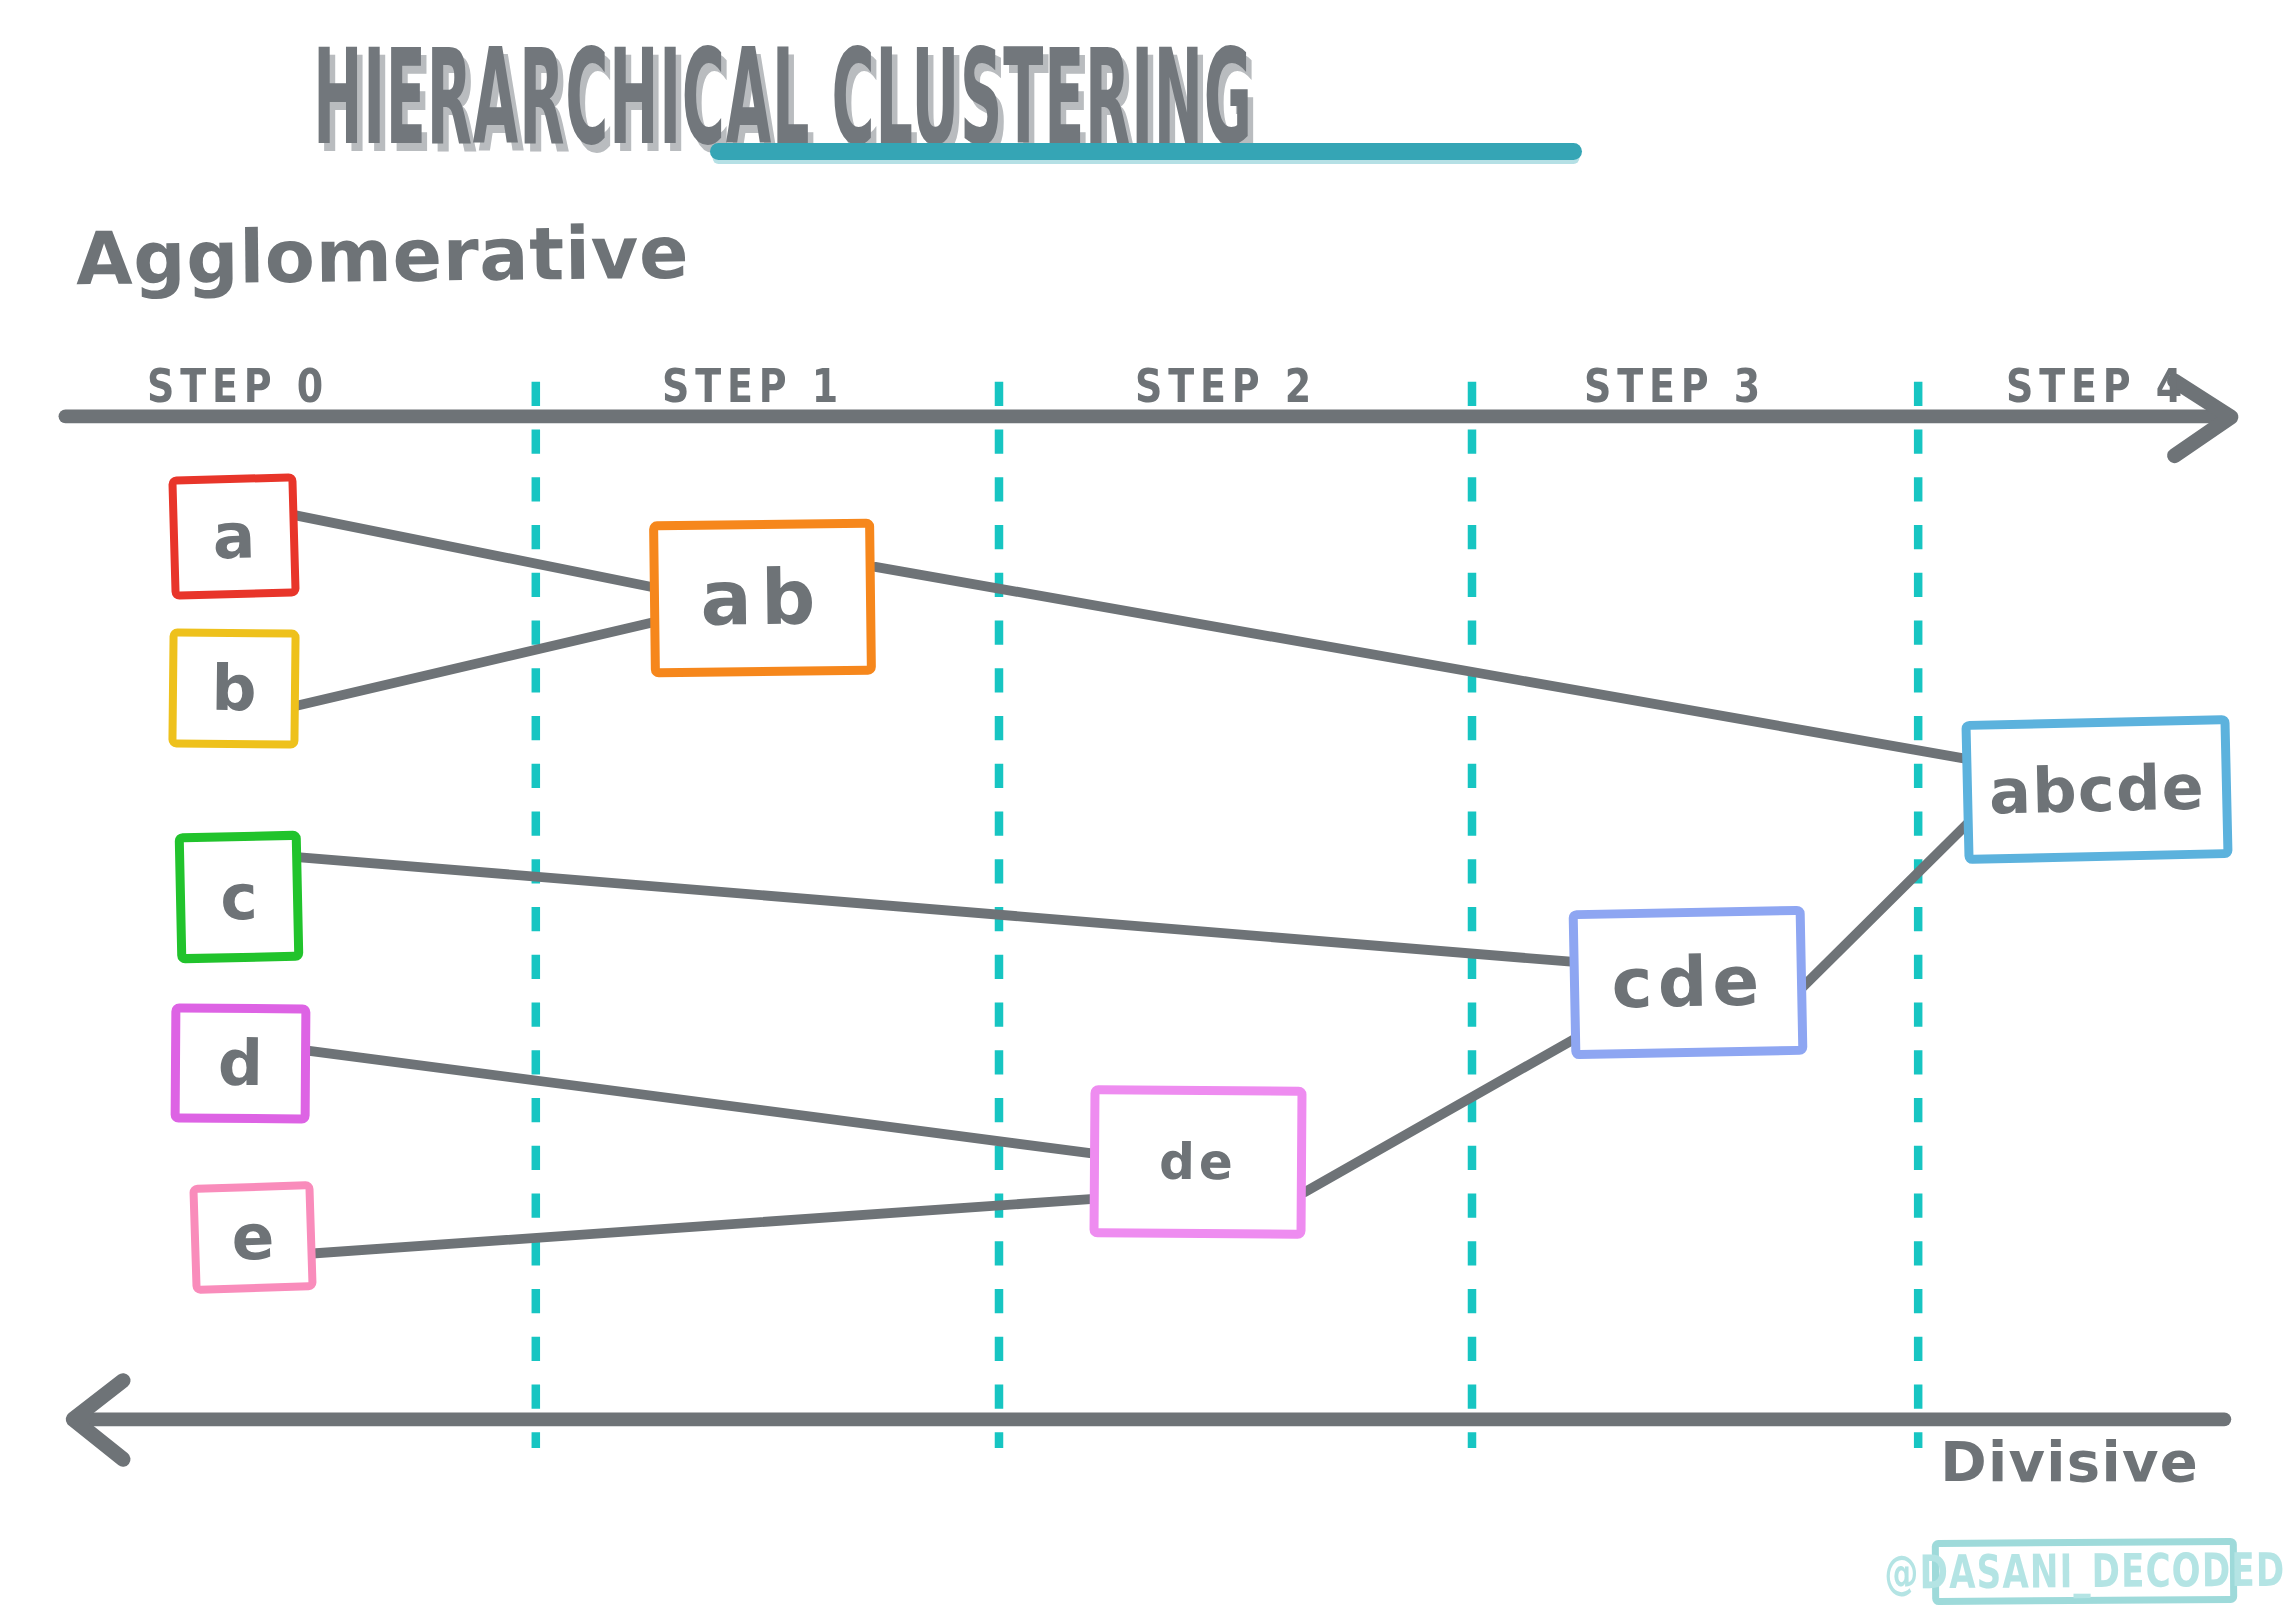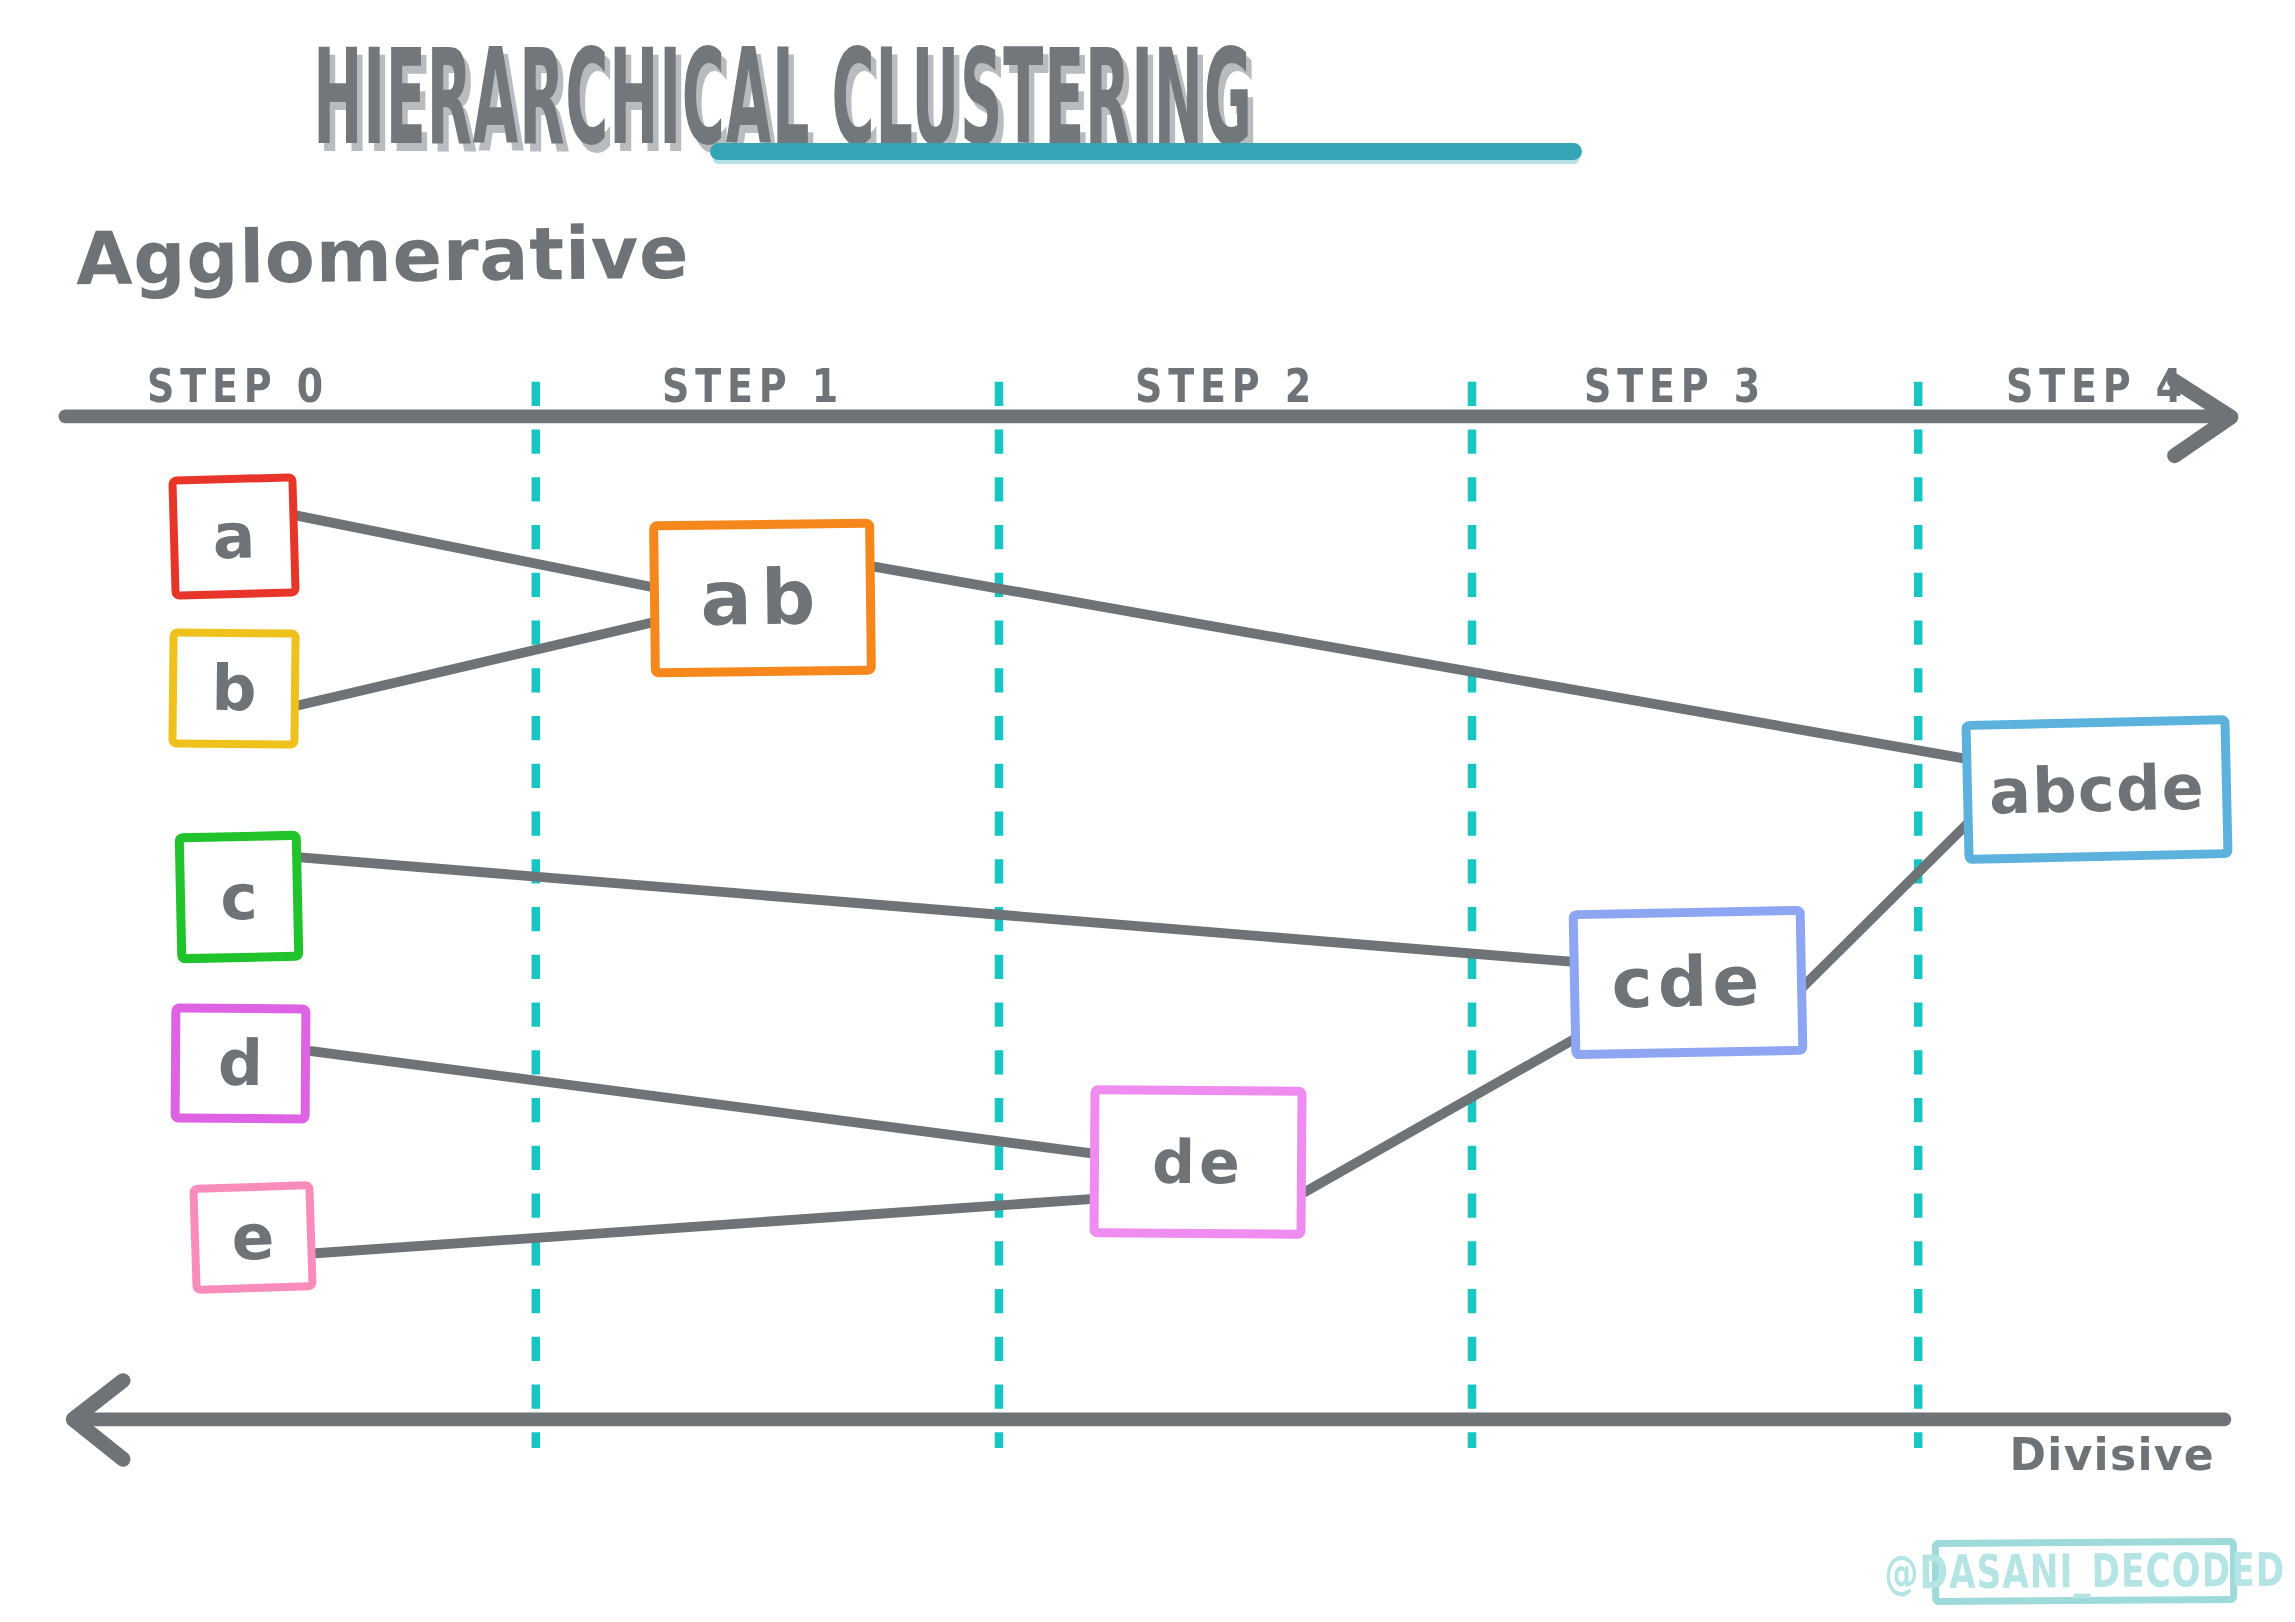--- a/index.html
+++ b/index.html
@@ -21,21 +21,21 @@
     position:absolute;left:710px;top:143px;width:872px;height:17px;border-radius:9.2px;
     background:#35a5b5;box-shadow:0 6.5px 0 -2.6px #b5e0e5;z-index:2;
   }
 
   
   .agglomerative{
     position:absolute;left:76px;top:213px;font-size:73px;font-weight:bold;color:#6e7377;
     transform:rotate(-0.6deg);z-index:2;letter-spacing:0.7px;
   }
   .divisive{
-    position:absolute;right:80px;top:1429px;font-size:44px;font-weight:bold;color:#6e7377;
+    position:absolute;right:96px;top:1429px;font-size:56px;font-weight:bold;color:#6e7377;
     z-index:2;letter-spacing:1.3px;
   }
 
   
   .step-label{
     position:absolute;top:359px;width:340px;margin-left:-170px;text-align:center;
     font-size:38px;font-weight:bold;color:#6e7377;letter-spacing:5.9px;
     transform:scaleY(1.22);transform-origin:center top;z-index:2;white-space:nowrap;
   }
   .sl0{left:238px;}  .sl1{left:753px;} .sl2{left:1226px;} .sl3{left:1675px;} .sl4{left:2097px;}
@@ -51,21 +51,21 @@
   .node-c    {left:176px; top:832px; width:126px;height:130px;border:9.2px solid #21c32c;transform:rotate(-1.2deg);}
   .node-d    {left:171px; top:1004px; width:139px;height:119px;border:9.2px solid #dd63e4;transform:rotate(0.4deg);}
   .node-e    {left:191px; top:1183px; width:124px;height:109px;border:8.5px solid #f98cbb;transform:rotate(-1.8deg);}
   .node-ab   {left:650px; top:520px;  width:225px;height:156px;border:9.8px solid #f6871c;transform:rotate(-0.7deg);}
   .node-de   {left:1090px;top:1086px; width:216px;height:152px;border:9.8px solid #ee8cf0;transform:rotate(0.4deg);}
   .node-cde  {left:1570px;top:908px; width:236px;height:149px;border:9.2px solid #8ea6f2;transform:rotate(-1.1deg);}
   .node-abcde{left:1963px;top:718px; width:268px;height:143px;border:9.2px solid #5cb2dd;transform:rotate(-1.3deg);}
   .node-a .node-label,.node-b .node-label,.node-c .node-label,
   .node-d .node-label,.node-e .node-label{font-size:63px;}
   .node-ab .node-label{font-size:76px;letter-spacing:9.2px;}
-  .node-de .node-label{font-size:60px;letter-spacing:3.9px;}
+  .node-de .node-label{font-size:50px;letter-spacing:3.9px;}
   .node-cde .node-label{font-size:69px;letter-spacing:5.2px;}
   .node-abcde .node-label{font-size:62px;letter-spacing:1.3px;}
 
   
   .watermark{
     position:absolute;left:1932px;top:1539px;width:305px;height:65px;box-sizing:border-box;
     border:7.2px solid #9edada;border-radius:6.5px;display:flex;align-items:center;justify-content:center;
     z-index:2;transform:rotate(-0.4deg);
   }
   .watermark-text{

